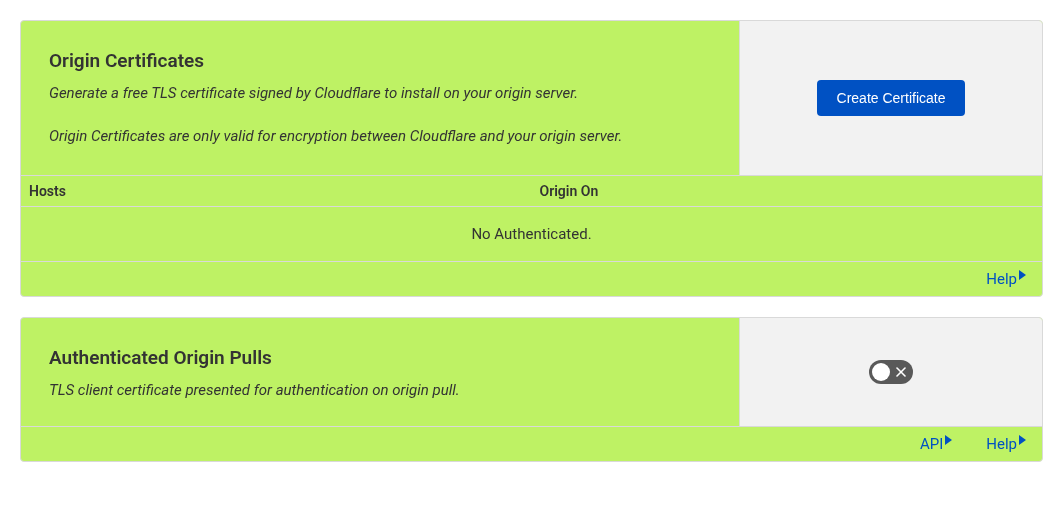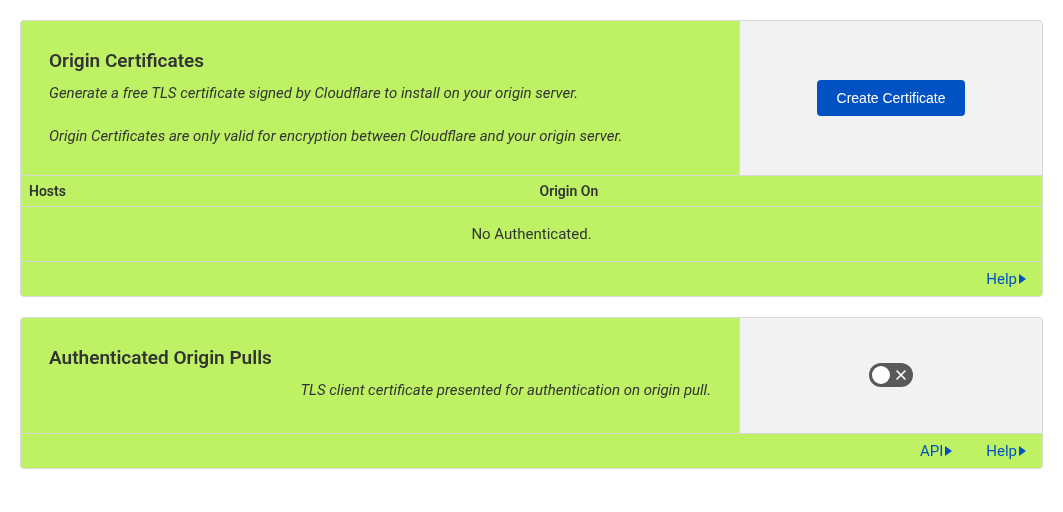--- a/index.html
+++ b/index.html
@@ -86,21 +86,20 @@
       display: flex;
       justify-content: flex-end;
       align-items: center;
       padding: 8px 16px;
       gap: 34px;
     }
     .footer-link {
       color: #0051c3;
       font-size: 15px;
       display: flex;
-      align-items: center;
       gap: 2px;
       cursor: pointer;
     }
     .caret-icon {
       width: 0;
       height: 0;
       border-top: 5px solid transparent;
       border-bottom: 5px solid transparent;
       border-left: 7px solid currentColor;
       display: inline-block;
@@ -139,22 +138,21 @@
     .toggle-x svg {
       display: block;
     }
     .card-footer-bordered {
       border-top: 1px solid #d9d9d9;
     }
     .card2 .card-header-left {
       padding-bottom: 24px;
     }
     .card2 .card-desc {
-      margin-bottom: 7px;
-      text-align: right;
+      margin-bottom: 0;
     }
   </style>
 </head>
 <body>
 
 <div class="card">
   <div class="card-header">
     <div class="card-header-left">
       <h2 class="card-title">Origin Certificates</h2>
       <p class="card-desc">Generate a free TLS certificate signed by Cloudflare to install on your origin server.</p>

